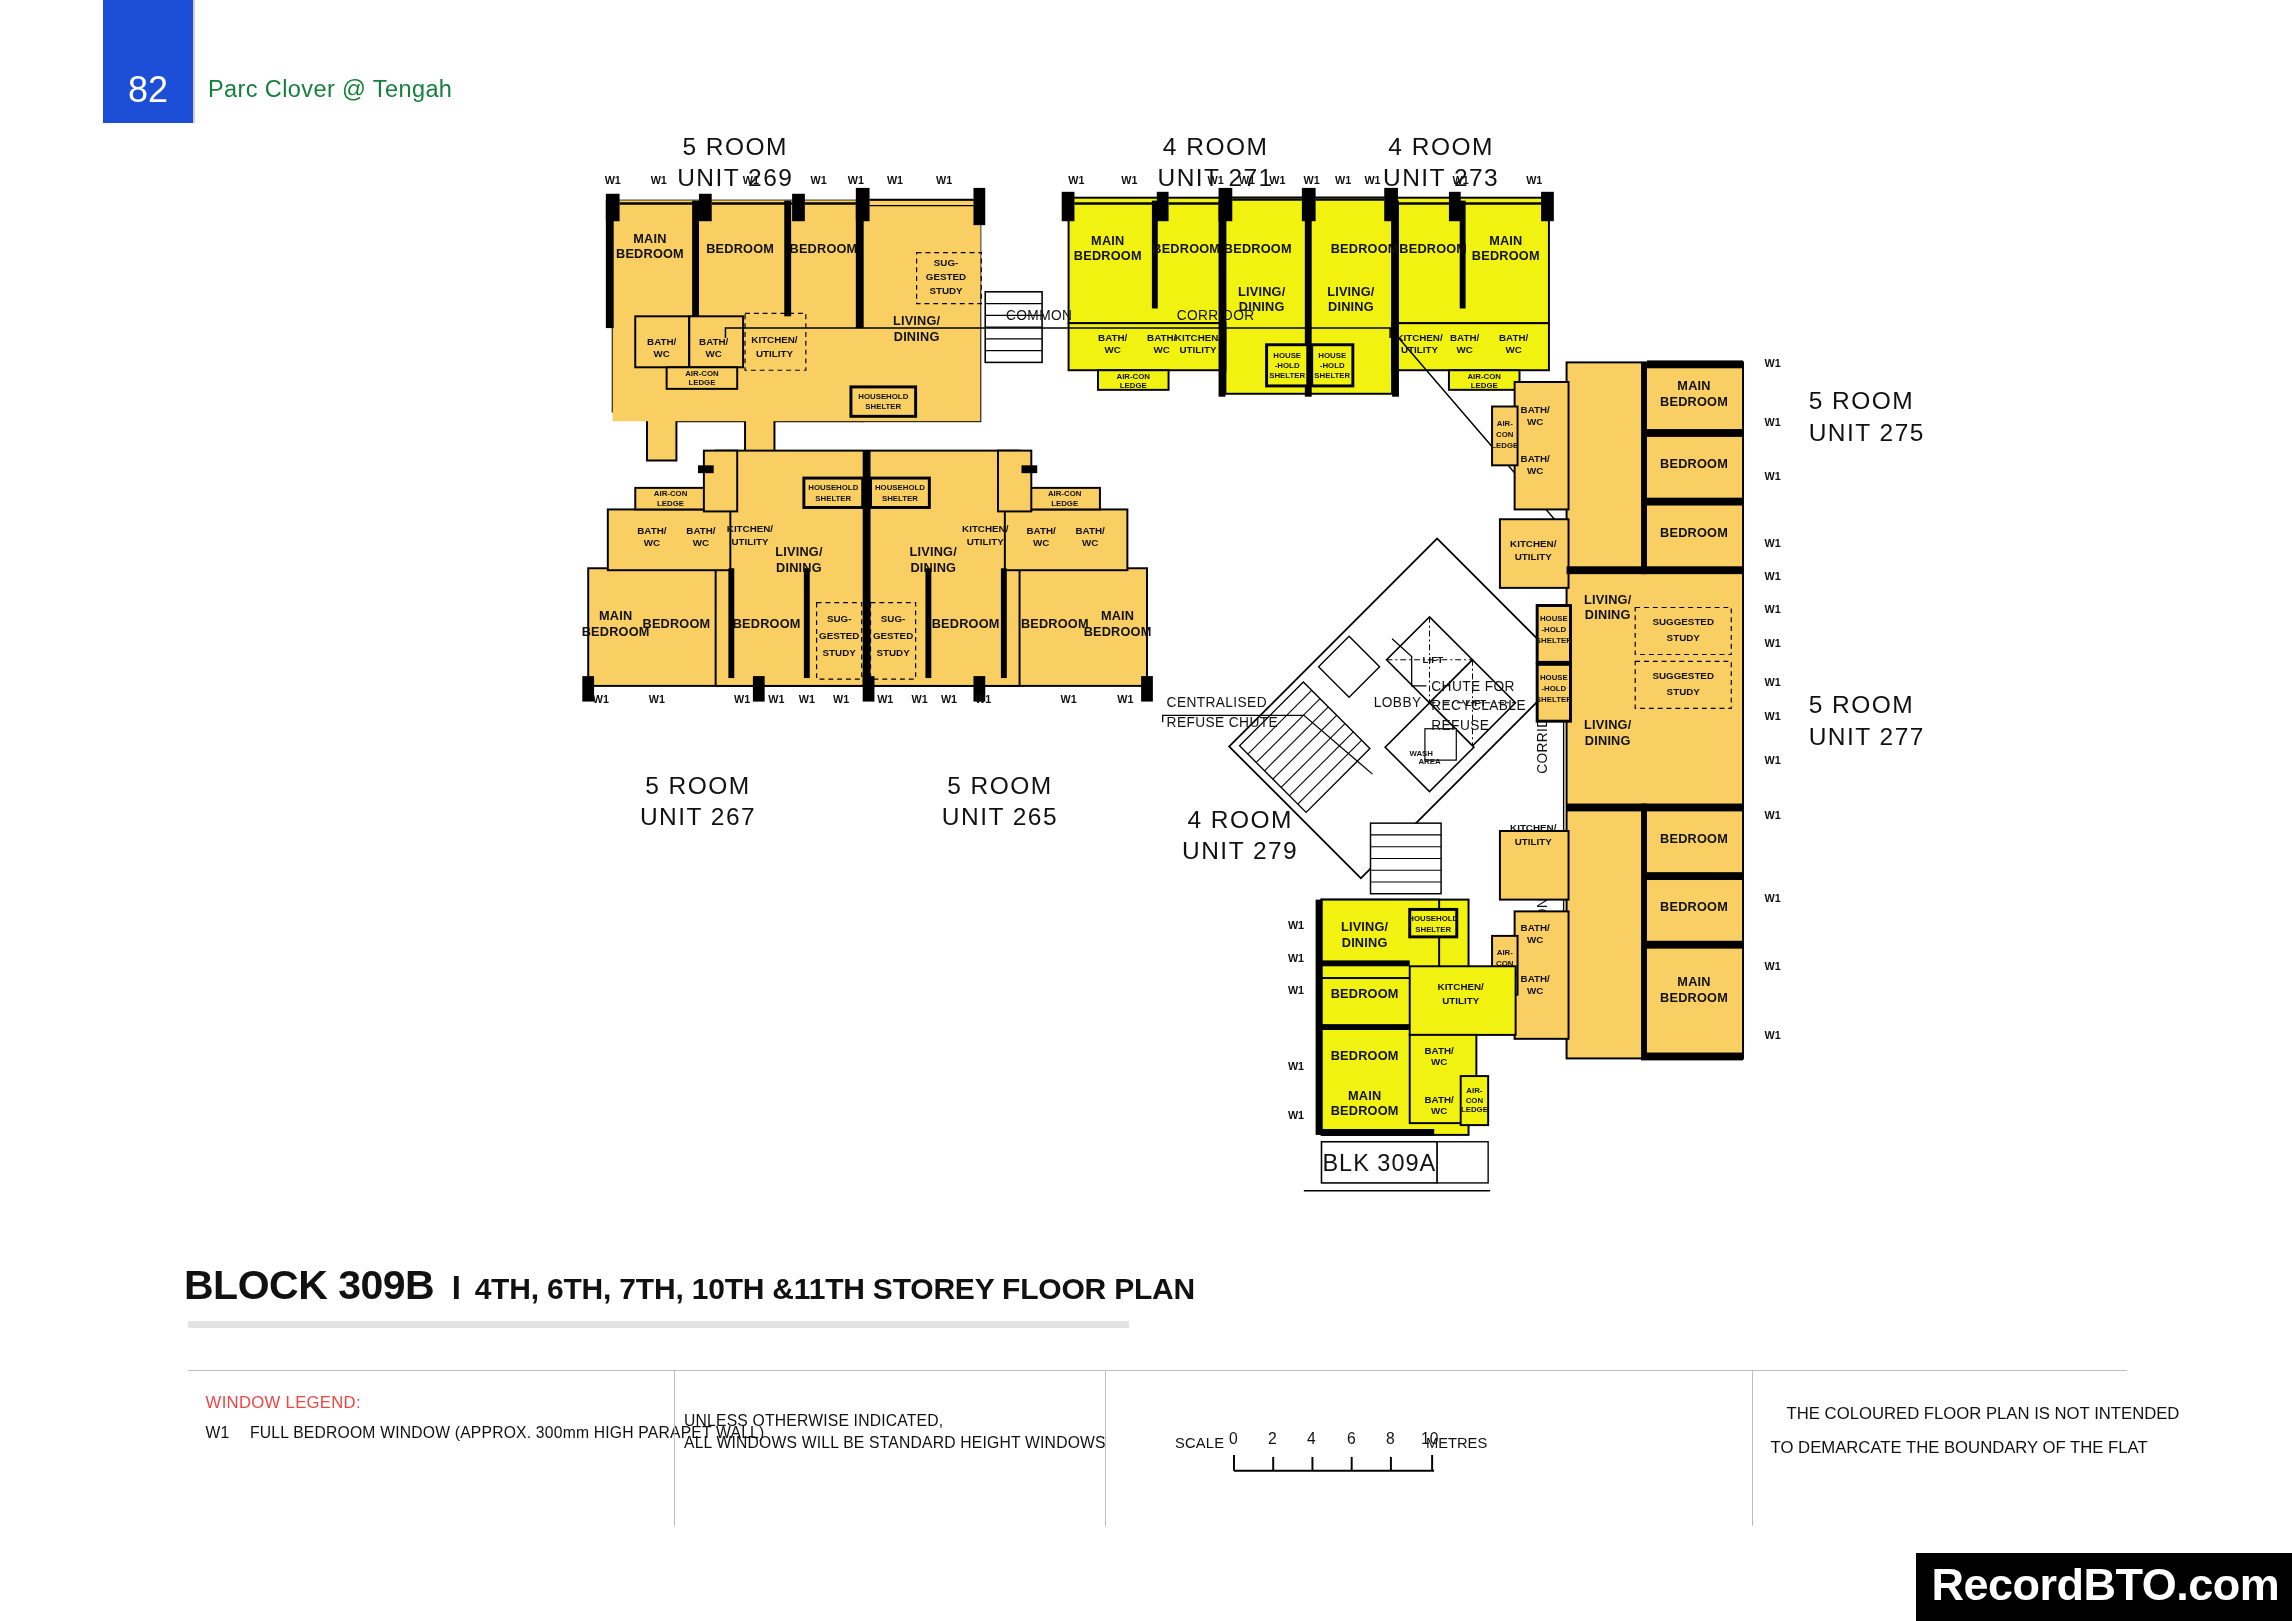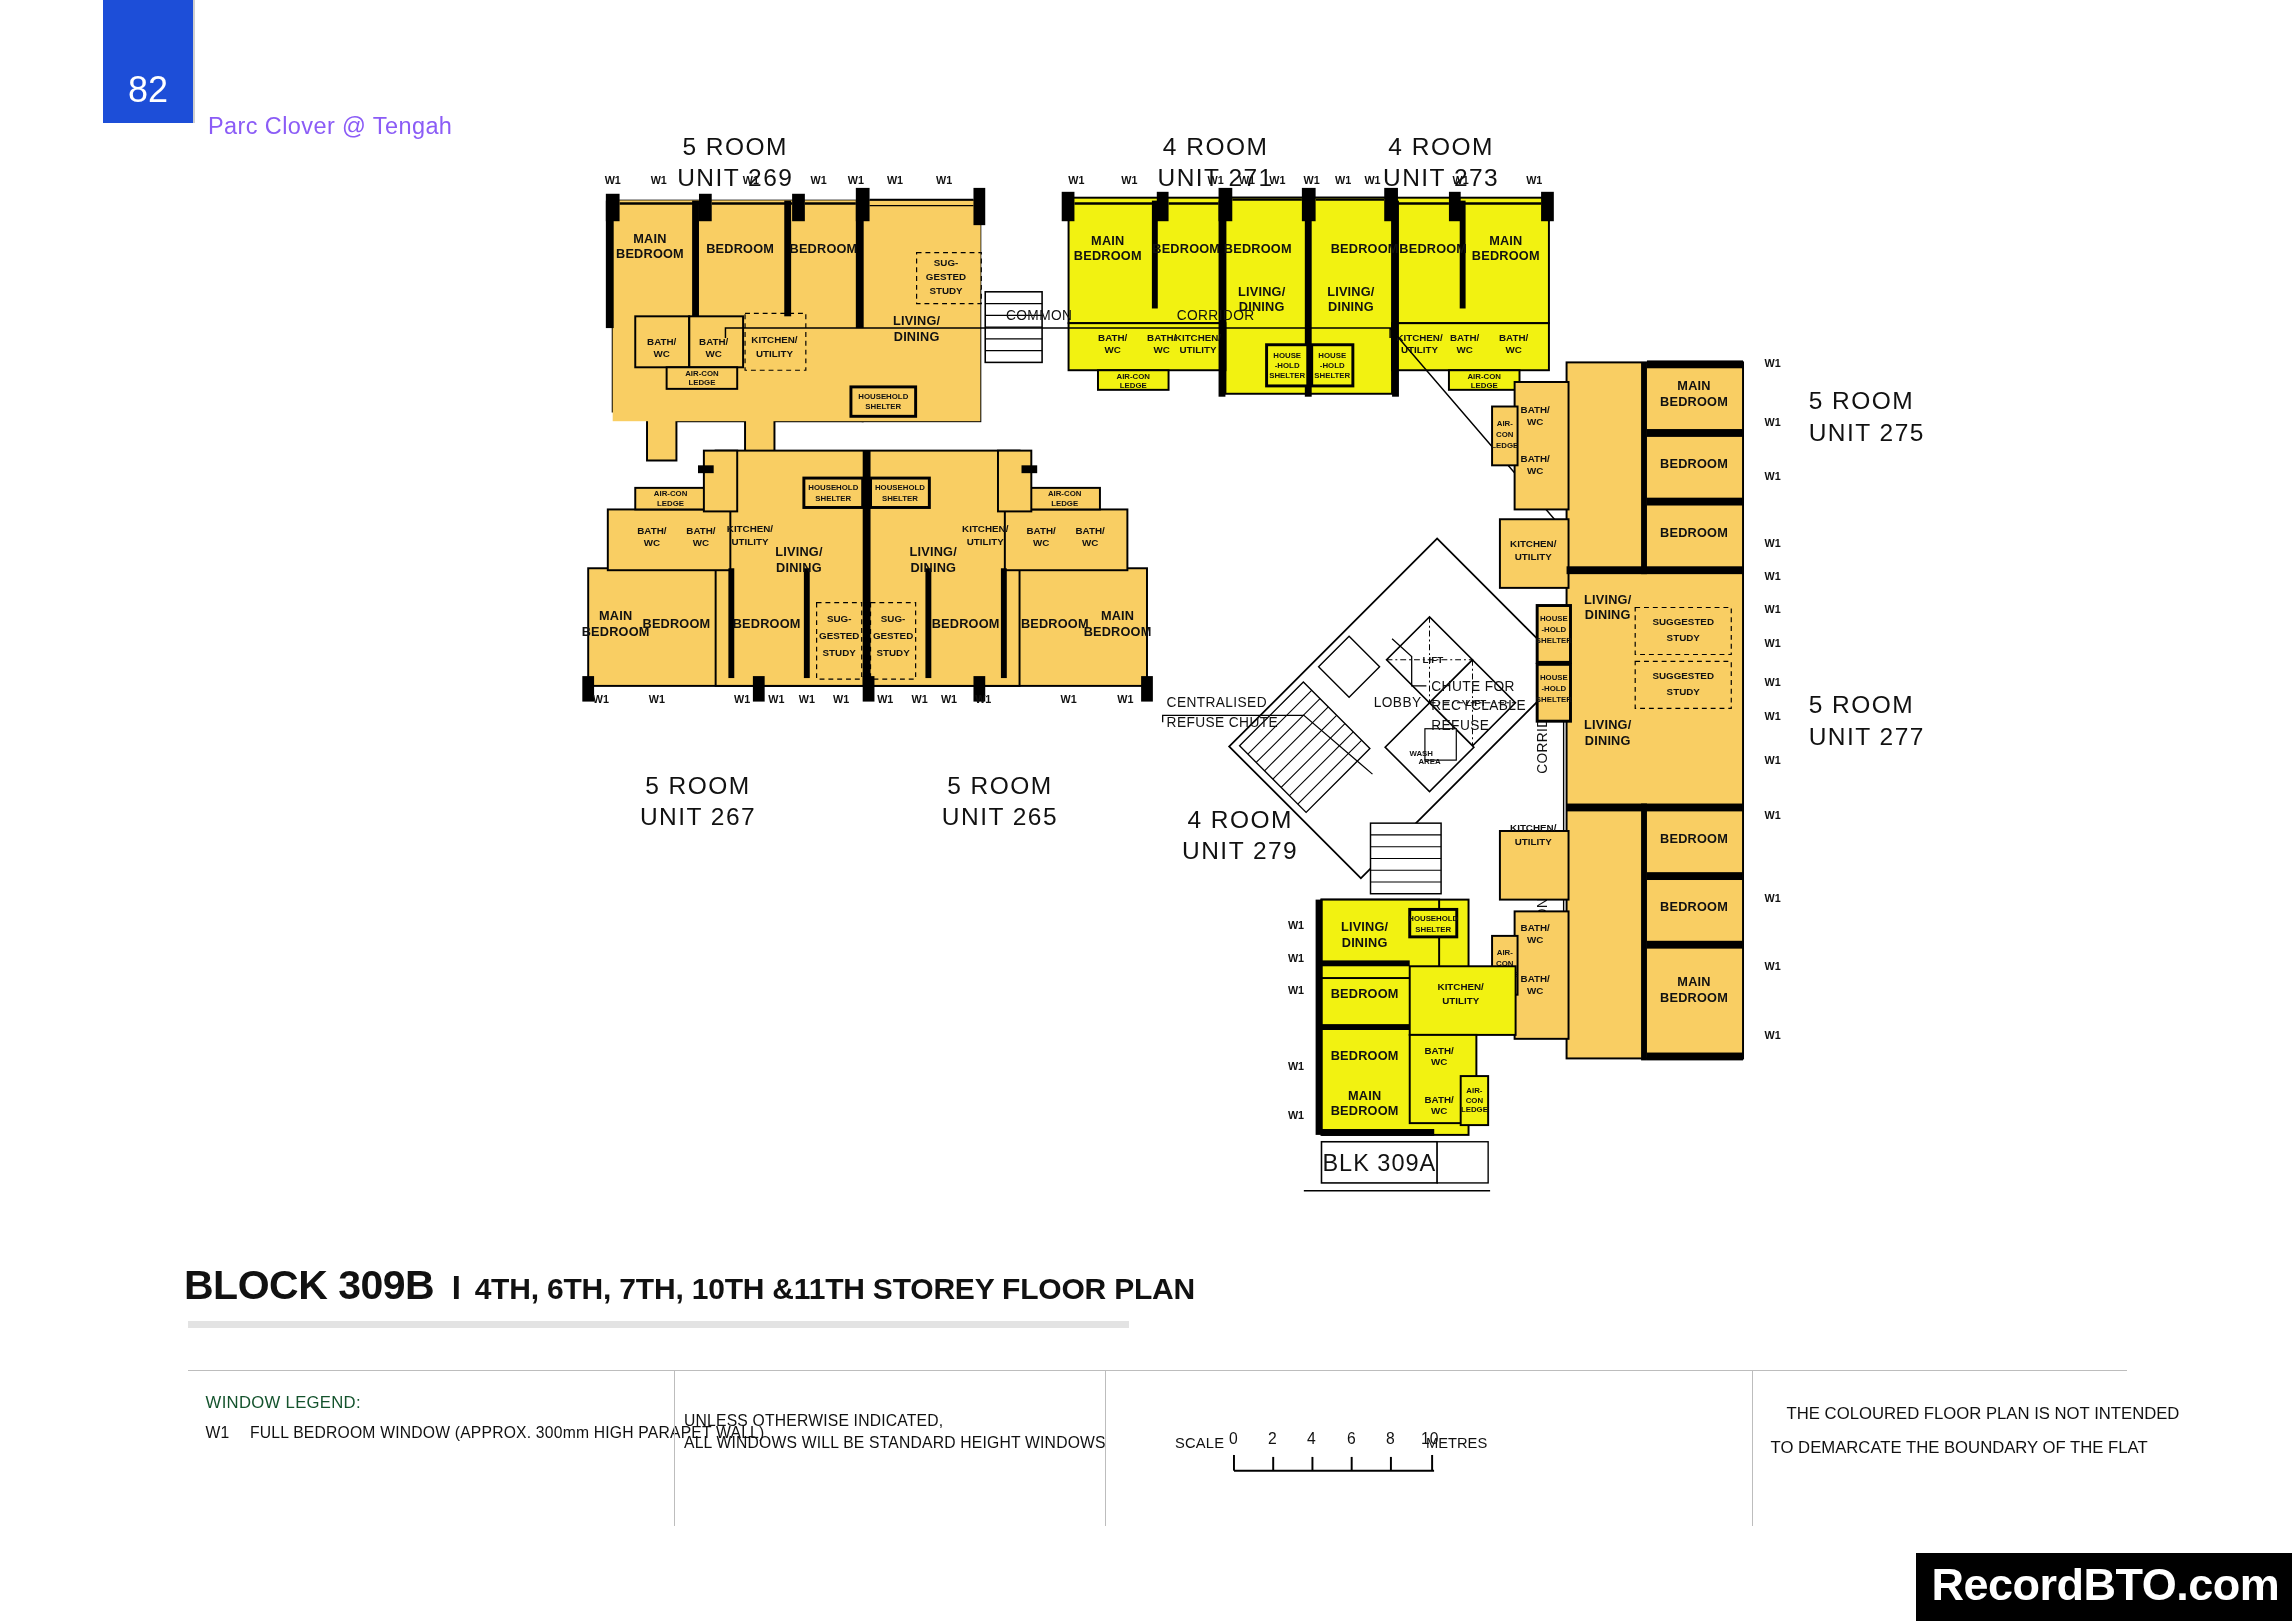--- a/index.html
+++ b/index.html
@@ -17,21 +17,21 @@
   #page-number-box {
     position:absolute; left:103px; top:0; width:90px; height:123px;
     background:#1d4ed8; color:#ffffff;
     font-size:36px; font-weight:400;
     display:flex; align-items:flex-end; justify-content:center;
     padding-bottom:11.8px;
   }
   #header-rule { position:absolute; left:193px; top:0; width:2px; height:123px; background:#cfcfcf; }
   #project-title {
     position:absolute; left:208px; top:76px;
-    font-size:23.5px; color:#8b5cf6; letter-spacing:0.4px;margin-top:37px;
+    font-size:23.5px; color:#15803d; letter-spacing:0.4px;
   }
 
   
   #plan-canvas {
     position:absolute; left:0; top:127px; width:2293px; height:1108px;
   }
   #plan-svg { display:block; width:2293px; height:1108px; }
 
   
   #block-title-row { position:absolute; left:184px; top:1262px; width:1941px; height:59px; }
@@ -49,21 +49,21 @@
     width:1939px; height:155px;
     border-top:1px solid #bdbdbd;
   }
   .legend-cell { position:absolute; top:0; height:155px; border-left:1px solid #bdbdbd; }
   .legend-cell:first-child { border-left:none; }
   #legend-cell-window { left:0;    width:486px; }
   #legend-cell-note   { left:486px; width:431px; }
   #legend-cell-scale  { left:917px; width:647px; }
   #legend-cell-disc   { left:1564px; width:374px; }
 
-  .legend-title { position:absolute; left:17.6px; top:21.6px; font-size:16.7px; color:#14532d; letter-spacing:0.3px; }
+  .legend-title { position:absolute; left:17.6px; top:21.6px; font-size:16.7px; color:#ef4444; letter-spacing:0.3px; }
   #legend-w1-code { position:absolute; left:17.6px; top:53px; font-size:15.7px; color:#111; }
   #legend-w1-desc { position:absolute; left:62px; top:53px; font-size:15.7px; color:#111; letter-spacing:0.2px; white-space:nowrap; }
 
   .legend-note-line { position:absolute; left:9px; font-size:15.7px; color:#111; letter-spacing:0.2px; white-space:nowrap; }
   #legend-note-1 { top:41px; }
   #legend-note-2 { top:63px; }
 
   #scale-wrap { position:absolute; left:69px; top:51px; width:353px; height:59px; }
   #scale-word { position:absolute; left:0; top:12.7px; font-size:14.7px; color:#111; letter-spacing:0.2px; }
   .scale-tick-label { position:absolute; top:7.8px; font-size:15.7px; color:#111; }

